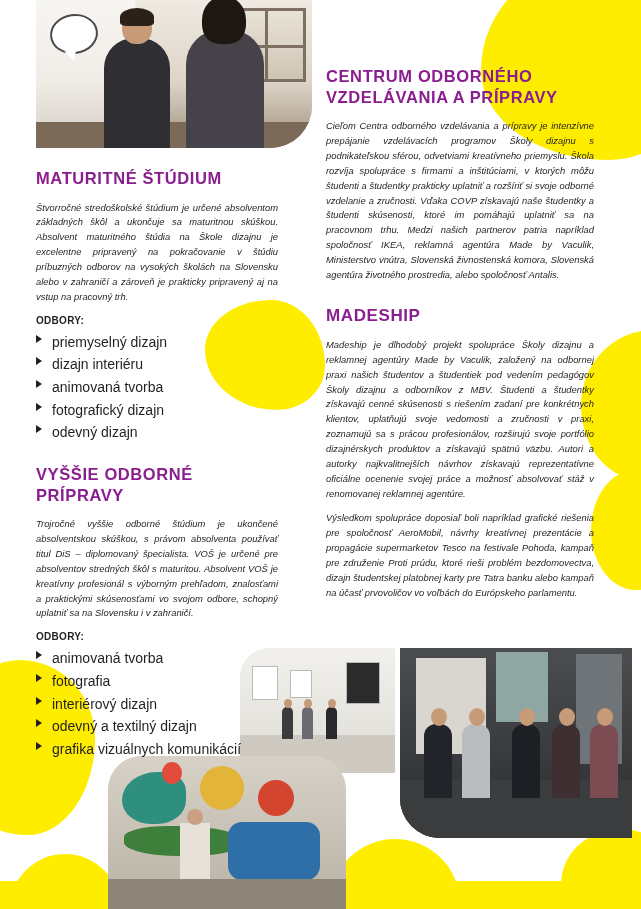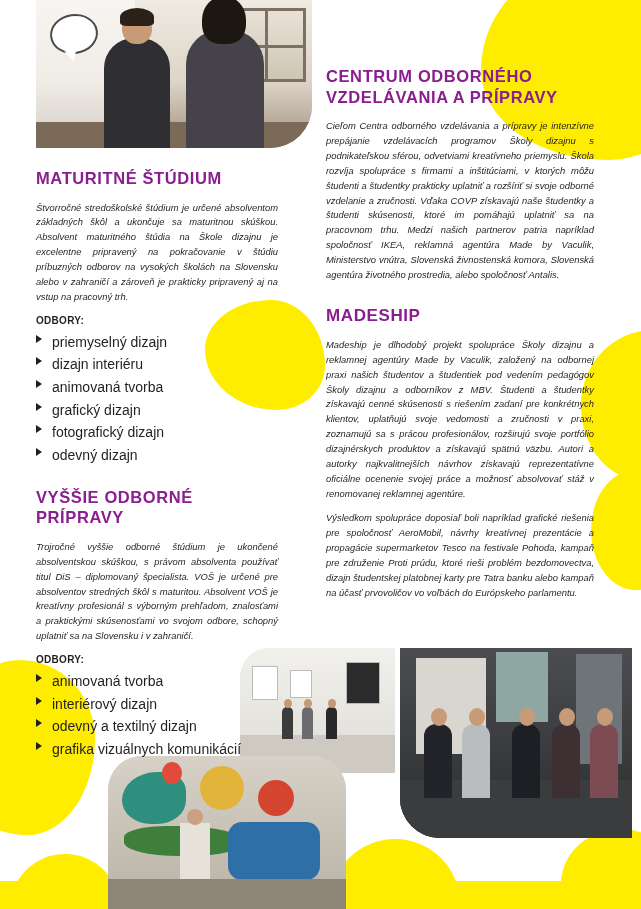--- a/index.html
+++ b/index.html
@@ -321,35 +321,35 @@
   <h2 class="heading">MATURITNÉ ŠTÚDIUM</h2>
 
   <p class="body">Štvorročné stredoškolské štúdium je určené absolventom základných škôl a ukončuje sa maturitnou skúškou. Absolvent maturitného štúdia na Škole dizajnu je excelentne pripravený na pokračovanie v štúdiu príbuzných odborov na vysokých školách na Slovensku alebo v zahraničí a zároveň je prakticky pripravený aj na vstup na pracovný trh.</p>
 
   <div class="odbory-title">ODBORY:</div>
 
   <ul class="odbory">
     <li><span class="tri"></span><span>priemyselný dizajn</span></li>
     <li><span class="tri"></span><span>dizajn interiéru</span></li>
     <li><span class="tri"></span><span>animovaná tvorba</span></li>
-    <li><span class="tri"></span><span>grafický dizajn</span></li>
     <li><span class="tri"></span><span>fotografický dizajn</span></li>
     <li><span class="tri"></span><span>odevný dizajn</span></li>
   </ul>
 
   <div class="gap-lg"></div>
 
   <h2 class="heading">VYŠŠIE ODBORNÉ PRÍPRAVY</h2>
 
   <p class="body">Trojročné vyššie odborné štúdium je ukončené absolventskou skúškou, s právom absolventa používať titul DiS – diplomovaný špecialista. VOŠ je určené pre absolventov stredných škôl s maturitou. Absolvent VOŠ je kreatívny profesionál s výborným prehľadom, znalosťami a praktickými skúsenosťami vo svojom odbore, schopný uplatniť sa na Slovensku i v zahraničí.</p>
 
   <div class="odbory-title">ODBORY:</div>
 
   <ul class="odbory">
     <li><span class="tri"></span><span>animovaná tvorba</span></li>
+    <li><span class="tri"></span><span>fotografia</span></li>
     <li><span class="tri"></span><span>interiérový dizajn</span></li>
     <li><span class="tri"></span><span>odevný a textilný dizajn</span></li>
     <li><span class="tri"></span><span>grafika vizuálnych komunikácií</span></li>
   </ul>
 </div>
 
 <div class="col col-right">
 
   <h2 class="heading">CENTRUM ODBORNÉHO VZDELÁVANIA A PRÍPRAVY</h2>
 

